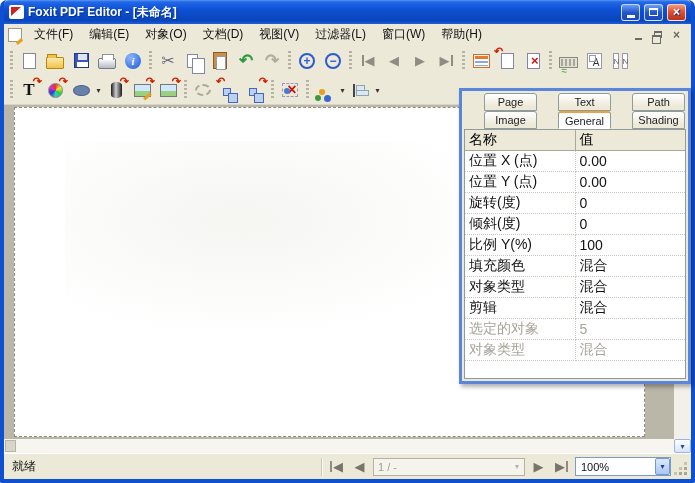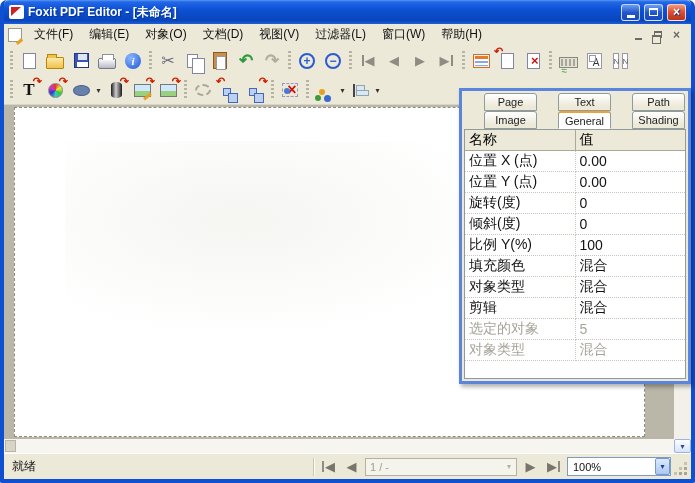--- a/index.html
+++ b/index.html
@@ -191,21 +191,21 @@
     background:#ece9d8; border-top:1px solid #fff; padding:1px 3px; font-size:12px; }
   .sb-ready { flex:1; padding-left:5px; color:#111; }
   .sb-sep { width:2px; height:18px; border-left:1px solid #c9c6b8; border-right:1px solid #fdfdf6; margin:0 2px; }
   .sb-btn { width:23px; height:19px; display:flex; align-items:center; justify-content:center; }
   .sb-btn .nav { color:#77756a; }
   .page-combo { width:152px; height:18px; background:#f5f4ec; border:1px solid #b5b2a4;
     display:flex; align-items:center; font-size:11px; color:#a09e92; margin:0 2px; }
   .page-combo .pval { flex:1; padding:0 4px; }
   .page-combo .pdrop { width:14px; height:16px; color:#b5b2a4; font-size:8px; text-align:center; line-height:16px; }
   .page-combo .pdrop::after{ content:"▾"; }
-  .zoom-combo { width:104px; height:19px; background:#fff; border:1px solid #7f9db9;
+  .zoom-combo { width:96px; height:19px; background:#fff; border:1px solid #7f9db9;
     display:flex; align-items:center; font-size:11px; color:#111; margin:0 4px 0 2px; }
   .zoom-combo .zval { flex:1; padding:0 5px; }
   .zoom-combo .zdrop { width:15px; height:17px; background:linear-gradient(180deg,#dce9fb,#aac7f2);
     border:1px solid #7097d6; border-radius:2px; color:#1b3f93; font-size:8px;
     text-align:center; line-height:15px; }
   .zoom-combo .zdrop::after{ content:"▾"; }
   .sizegrip { width:13px; height:13px; position:relative; align-self:flex-end; margin-bottom:2px; }
   .sizegrip::after{ content:""; position:absolute; right:1px; bottom:1px; width:3px; height:3px;
     background:#a8a698;
     box-shadow:-5px 0 #a8a698, 0 -5px #a8a698, -10px 0 #c5c2b4, -5px -5px #c5c2b4, 0 -10px #c5c2b4; }

